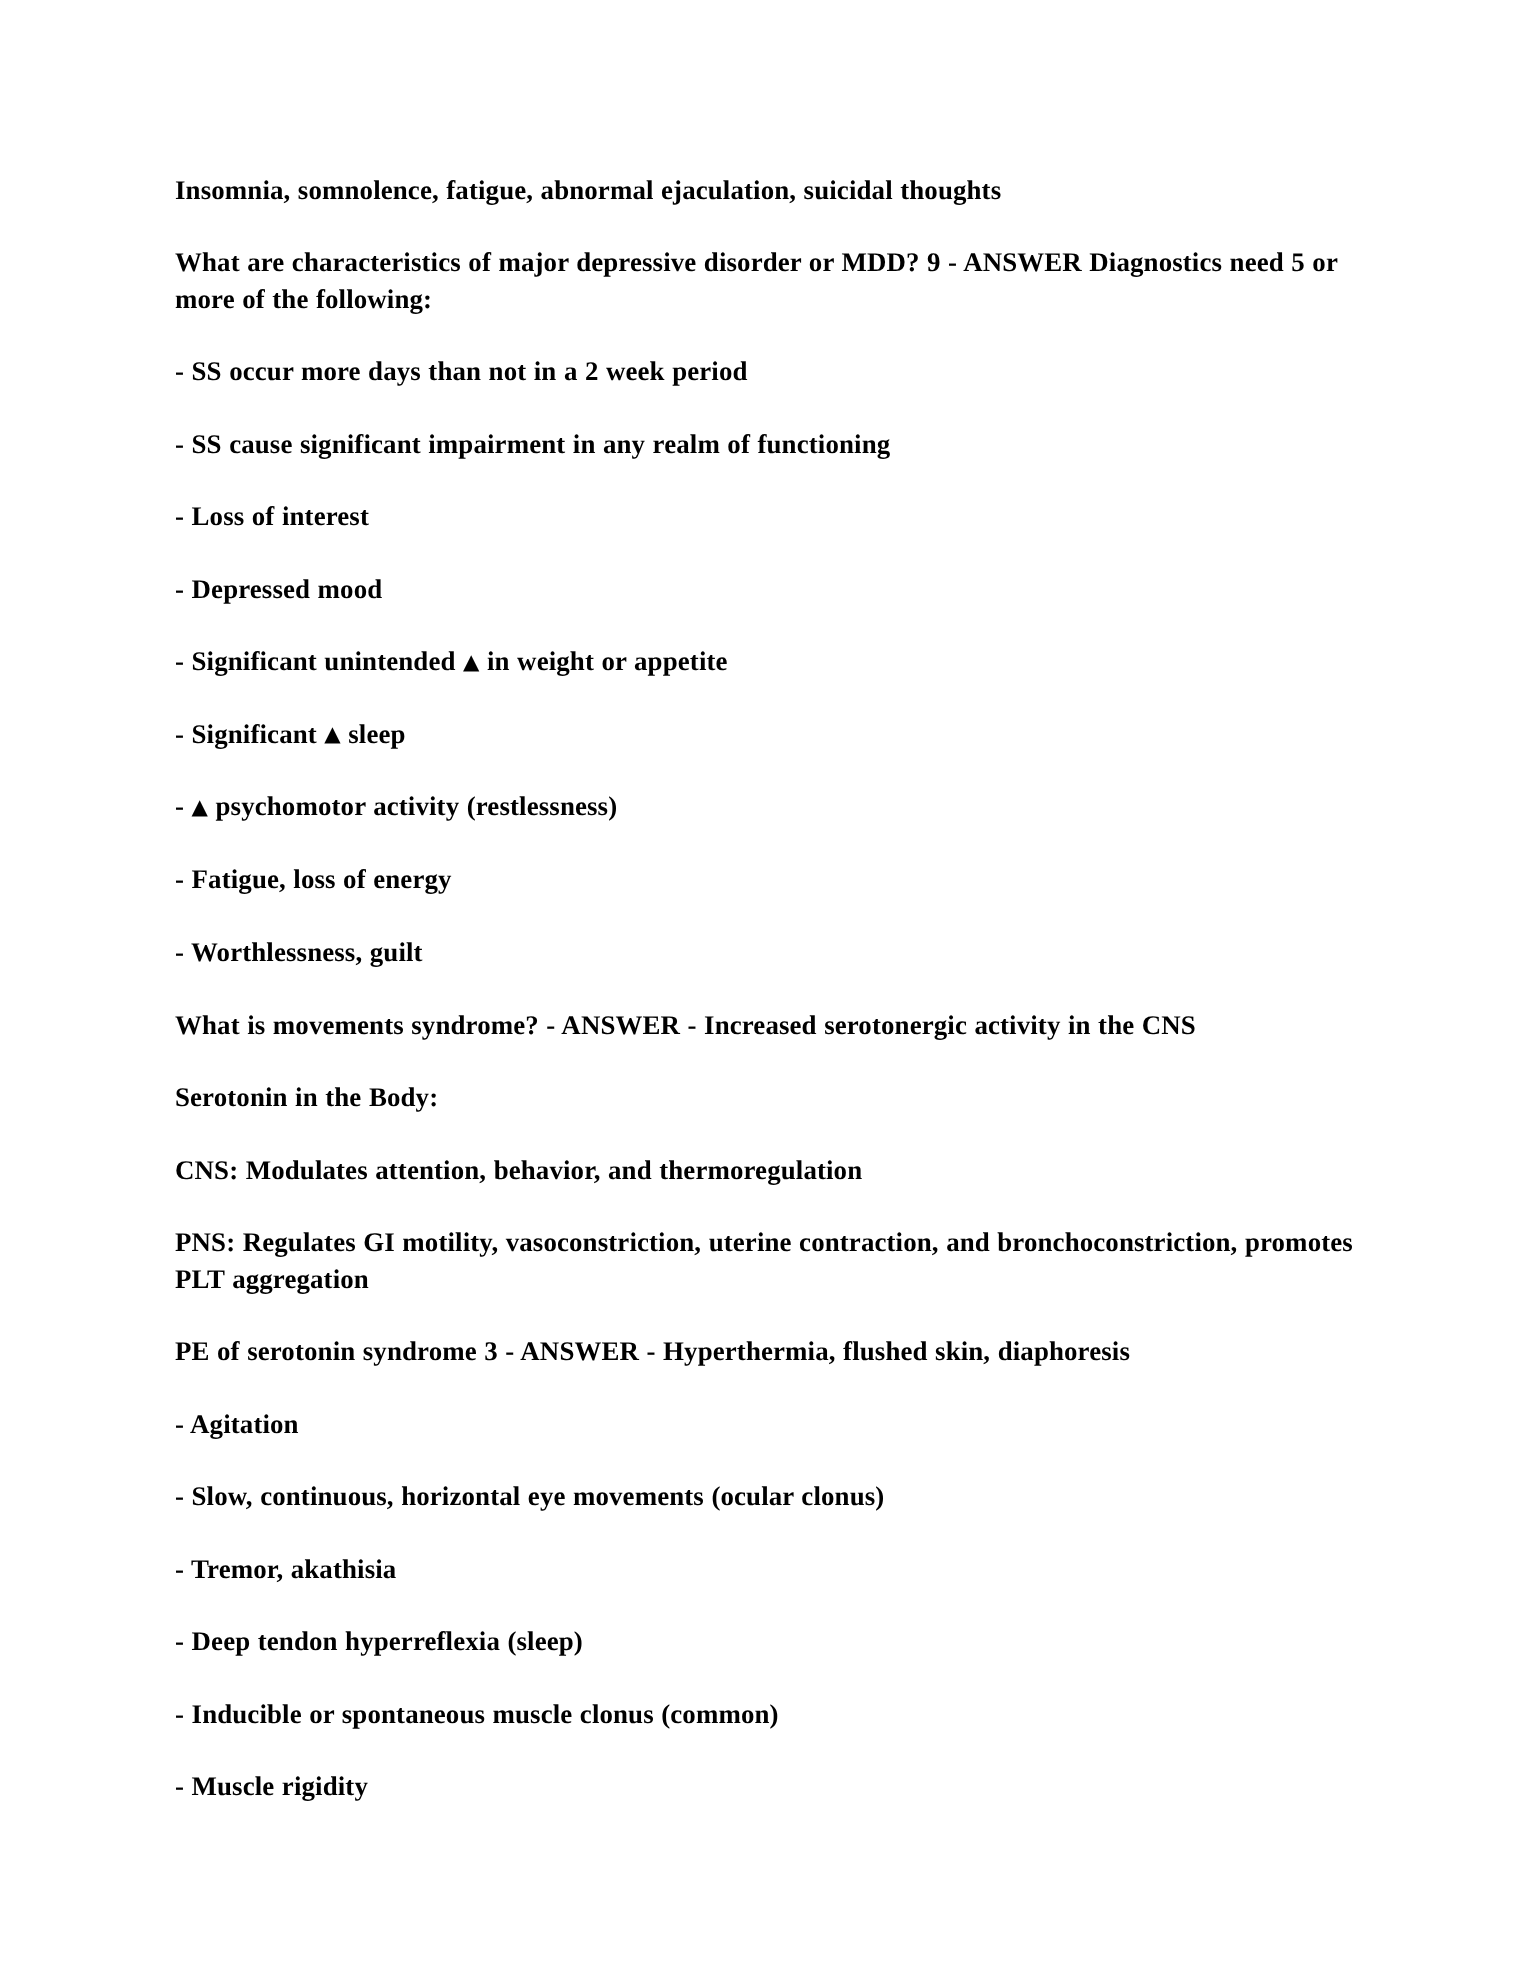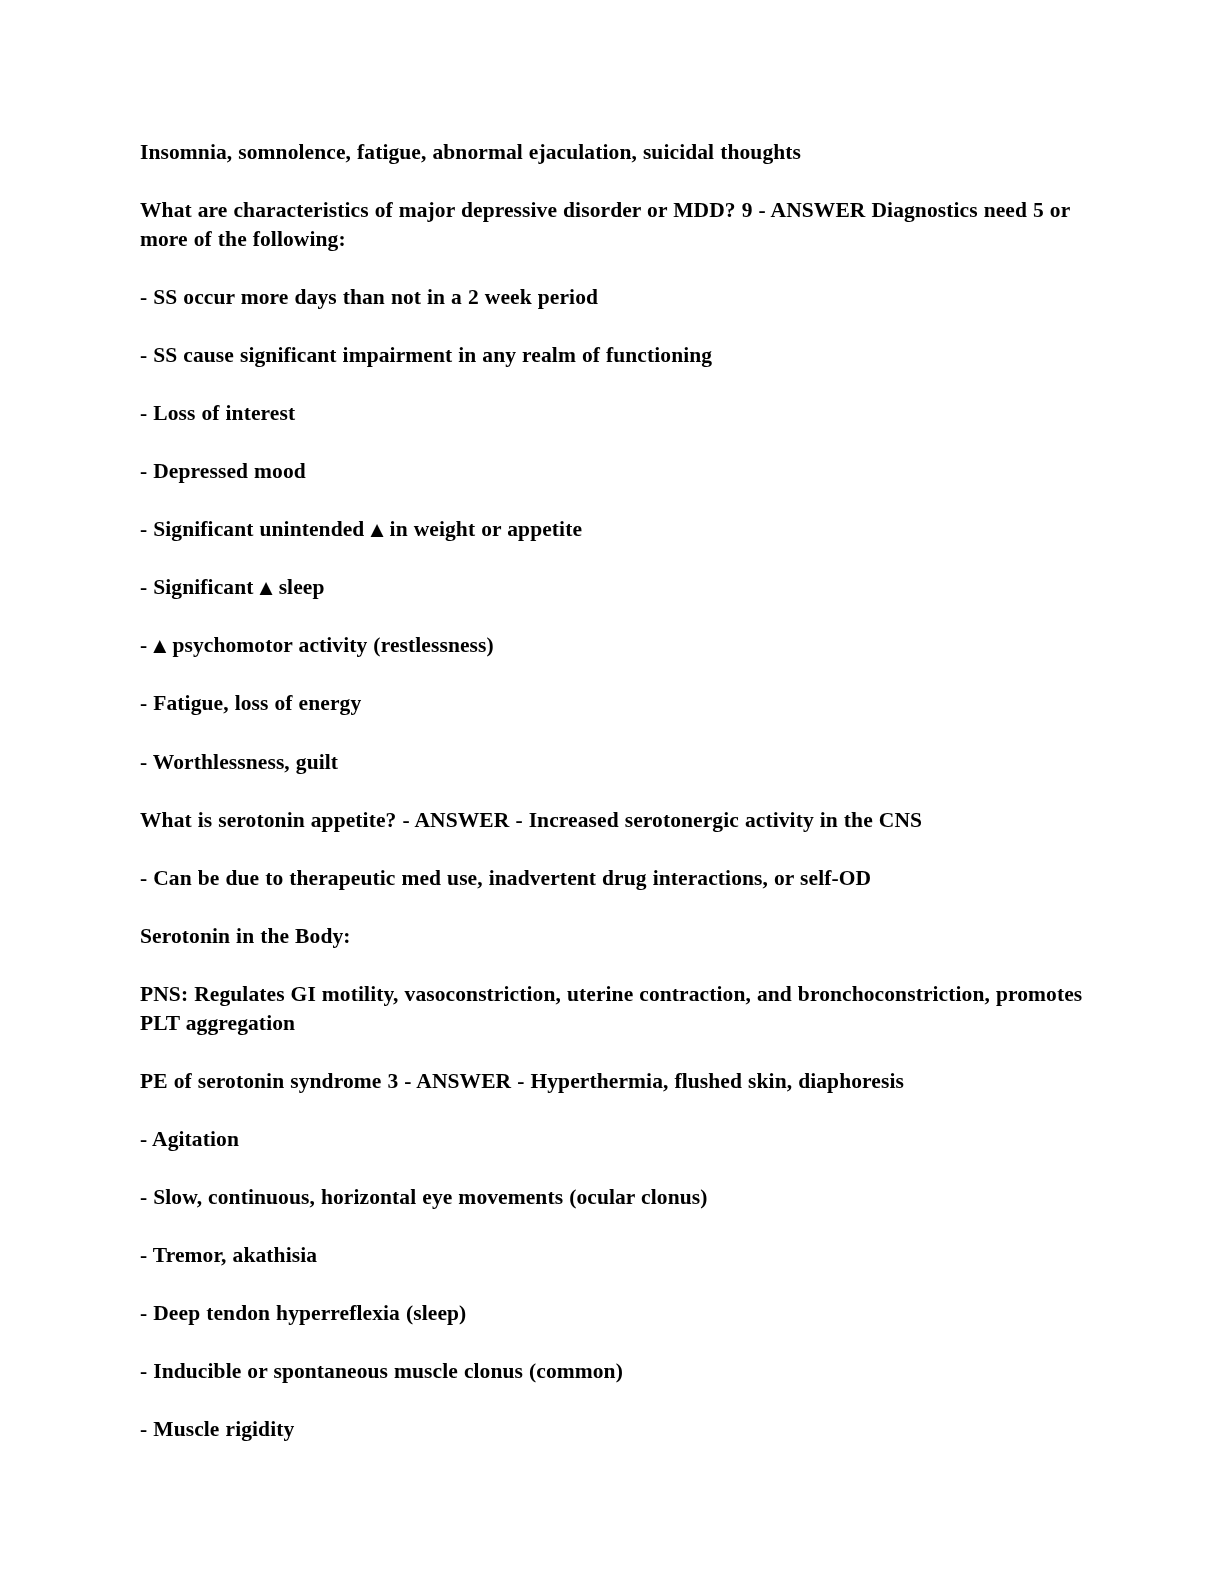--- a/index.html
+++ b/index.html
@@ -51,23 +51,23 @@
     <p class="para">What are characteristics of major depressive disorder or MDD? 9 - ANSWER Diagnostics need 5 or more of the following:</p>
     <p class="para">- SS occur more days than not in a 2 week period</p>
     <p class="para">- SS cause significant impairment in any realm of functioning</p>
     <p class="para">- Loss of interest</p>
     <p class="para">- Depressed mood</p>
     <p class="para">- Significant unintended <span class="tri">▲</span> in weight or appetite</p>
     <p class="para">- Significant <span class="tri">▲</span> sleep</p>
     <p class="para">- <span class="tri">▲</span> psychomotor activity (restlessness)</p>
     <p class="para">- Fatigue, loss of energy</p>
     <p class="para">- Worthlessness, guilt</p>
-    <p class="para">What is serotonin appetite? - ANSWER - Increased serotonergic activity in the CNS</p>
-    <p class="para">- Can be due to therapeutic med use, inadvertent drug interactions, or self-OD</p>
+    <p class="para">What is movements syndrome? - ANSWER - Increased serotonergic activity in the CNS</p>
     <p class="para">Serotonin in the Body:</p>
+    <p class="para">CNS: Modulates attention, behavior, and thermoregulation</p>
     <p class="para">PNS: Regulates GI motility, vasoconstriction, uterine contraction, and bronchoconstriction, promotes PLT aggregation</p>
     <p class="para">PE of serotonin syndrome 3 - ANSWER - Hyperthermia, flushed skin, diaphoresis</p>
     <p class="para">- Agitation</p>
     <p class="para">- Slow, continuous, horizontal eye movements (ocular clonus)</p>
     <p class="para">- Tremor, akathisia</p>
     <p class="para">- Deep tendon hyperreflexia (sleep)</p>
     <p class="para">- Inducible or spontaneous muscle clonus (common)</p>
     <p class="para">- Muscle rigidity</p>
 
   </div>

